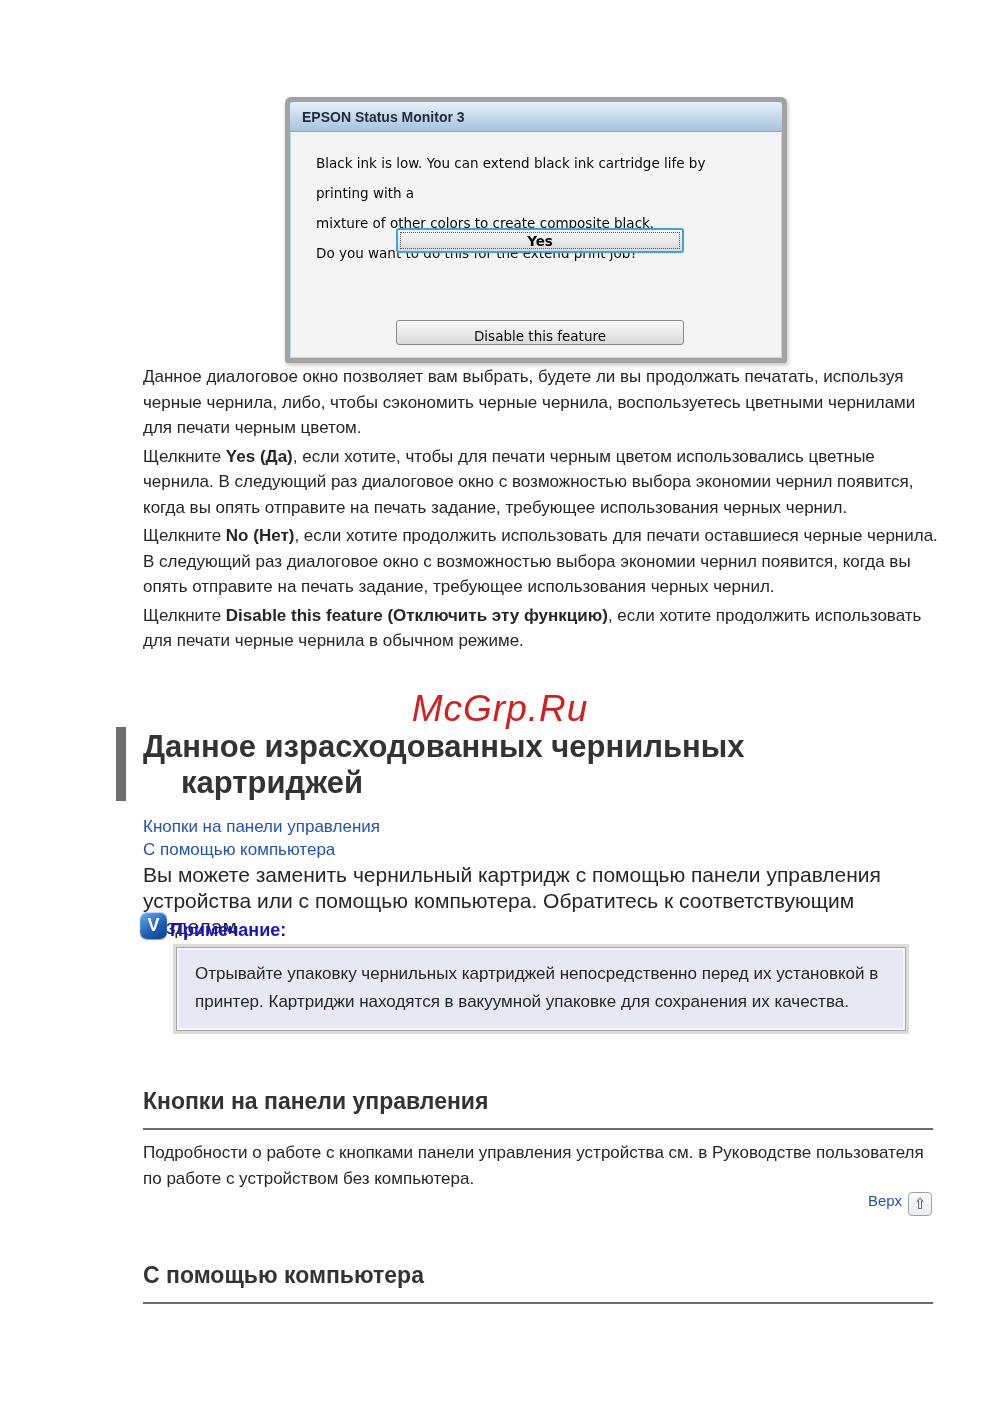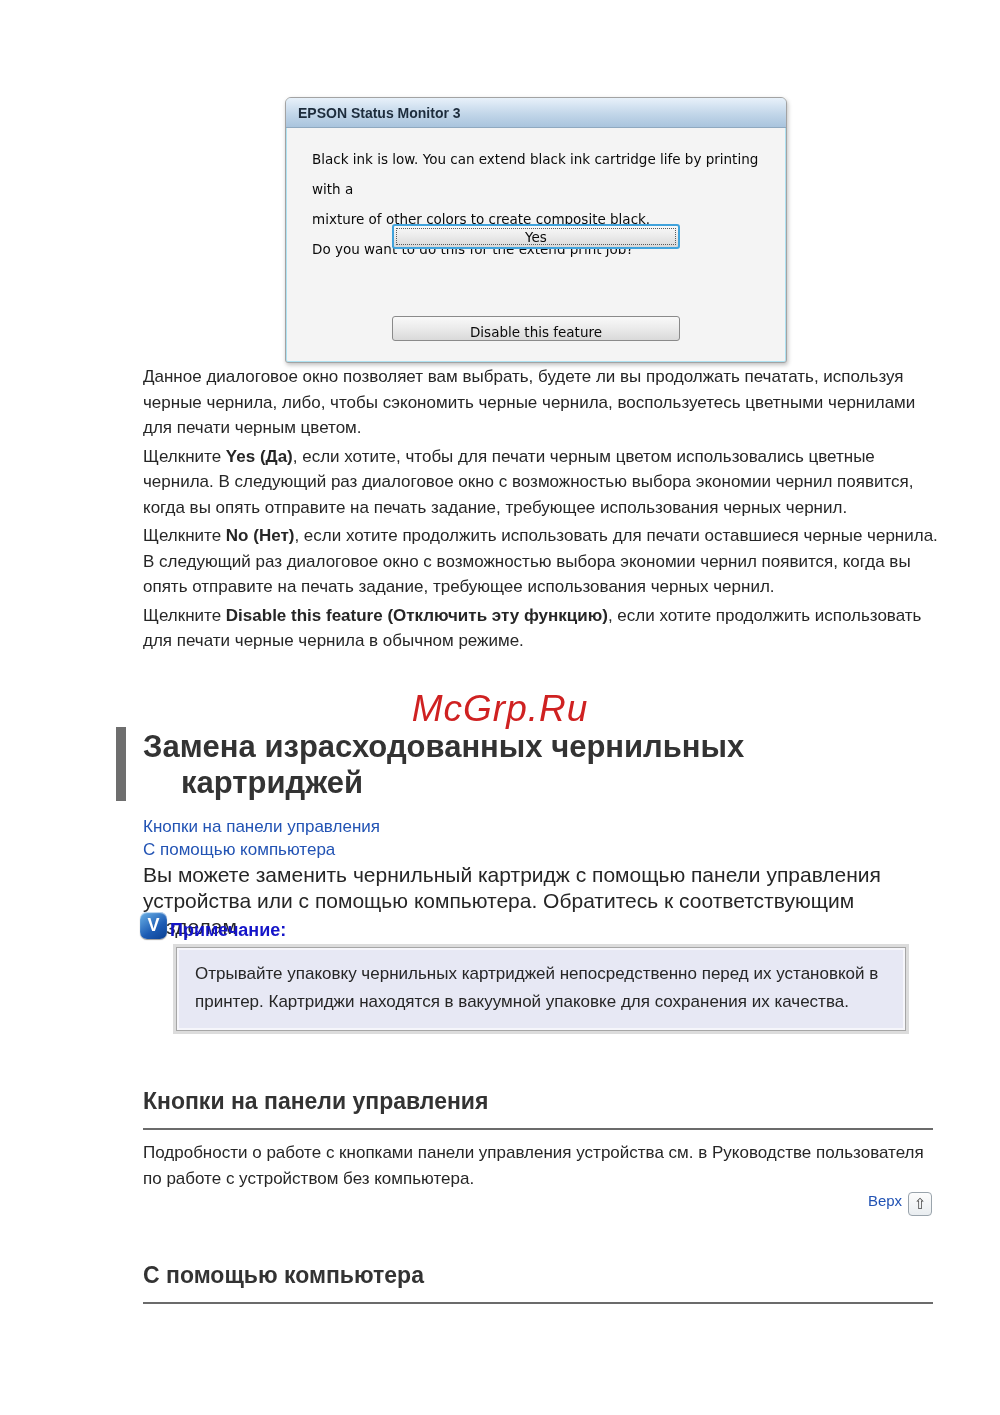--- a/index.html
+++ b/index.html
@@ -4,21 +4,21 @@
 <style>
   * { margin:0; padding:0; box-sizing:border-box; }
   html,body { background:#ffffff; }
   body { font-family:"Liberation Sans", sans-serif; color:#222; }
   .page { position:relative; width:1000px; height:1415px; background:#fff; overflow:hidden; }
 
   
   .dialog {
     position:absolute; left:285px; top:97px; width:502px; height:266px;
     background:#f4f4f4;
-    border:1px solid #a3a3a3;
+    border:5px solid #a3a3a3;
     border-radius:6px 6px 3px 3px;
     box-shadow:0 0 0 1px #aee2f2 inset, 1px 2px 4px rgba(0,0,0,.25);
   }
   .dialog-titlebar {
     height:30px; border-radius:5px 5px 0 0;
     background:linear-gradient(#e8f1fa, #c2d6e9 55%, #a9c4dd);
     border-bottom:1px solid #8fa9c0;
     display:flex; align-items:center; padding:0 12px;
     font-size:14px; font-weight:bold; color:#1d2c3c;
   }
@@ -29,20 +29,21 @@
   }
   .dlg-btn {
     position:absolute; left:106px; width:288px; height:25px;
     background:linear-gradient(#f9f9f9, #ececec 45%, #d9d9d9);
     border:1px solid #8a8a8a; border-radius:3px;
     font-family:"DejaVu Sans", sans-serif; font-size:13.5px; color:#0a0a0a;
     display:flex; align-items:center; justify-content:center; cursor:pointer;
   }
   .dlg-btn.is-default {
     border:2px solid #41a3dc;
+    font-weight:bold;
   }
   .dlg-btn.is-default .btn-focus {
     width:100%; height:100%; display:flex; align-items:center; justify-content:center;
     outline:1px dotted #5a5a5a; outline-offset:-3px;
   }
   .btn-yes { top:126px; } .btn-no { top:172px; } .btn-disable { top:218px;align-items:flex-end; }
 
   
   .text-block {
     position:absolute; left:143px; top:364px; width:797px;
@@ -142,21 +143,21 @@
     <p><span>Щелкните </span><b>Yes (Да)</b><span>, если хотите, чтобы для печати черным цветом использовались цветные чернила. В следующий раз диалоговое окно с возможностью выбора экономии чернил появится, когда вы опять отправите на печать задание, требующее использования черных чернил.</span></p>
     <p><span>Щелкните </span><b>No (Нет)</b><span>, если хотите продолжить использовать для печати оставшиеся черные чернила. В следующий раз диалоговое окно с возможностью выбора экономии чернил появится, когда вы опять отправите на печать задание, требующее использования черных чернил.</span></p>
     <p><span>Щелкните </span><b>Disable this feature (Отключить эту функцию)</b><span>, если хотите продолжить использовать для печати черные чернила в обычном режиме.</span></p>
   </div>
 
   <div class="watermark">McGrp.Ru</div>
 
   <div class="main-heading-wrap">
     <div class="heading-bar"></div>
     <h1 class="main-heading">
-      <span class="hl1">Замена израсходованных чернильных</span>
+      <span class="hl1">Данное израсходованных чернильных</span>
       <span class="hl2">картриджей</span>
     </h1>
   </div>
 
   <div class="jump-links">
     <a>Кнопки на панели управления</a>
     <a>С помощью компьютера</a>
   </div>
 
   <div class="replace-paragraph">Вы можете заменить чернильный картридж с помощью панели управления устройства или с помощью компьютера. Обратитесь к соответствующим разделам.</div>

